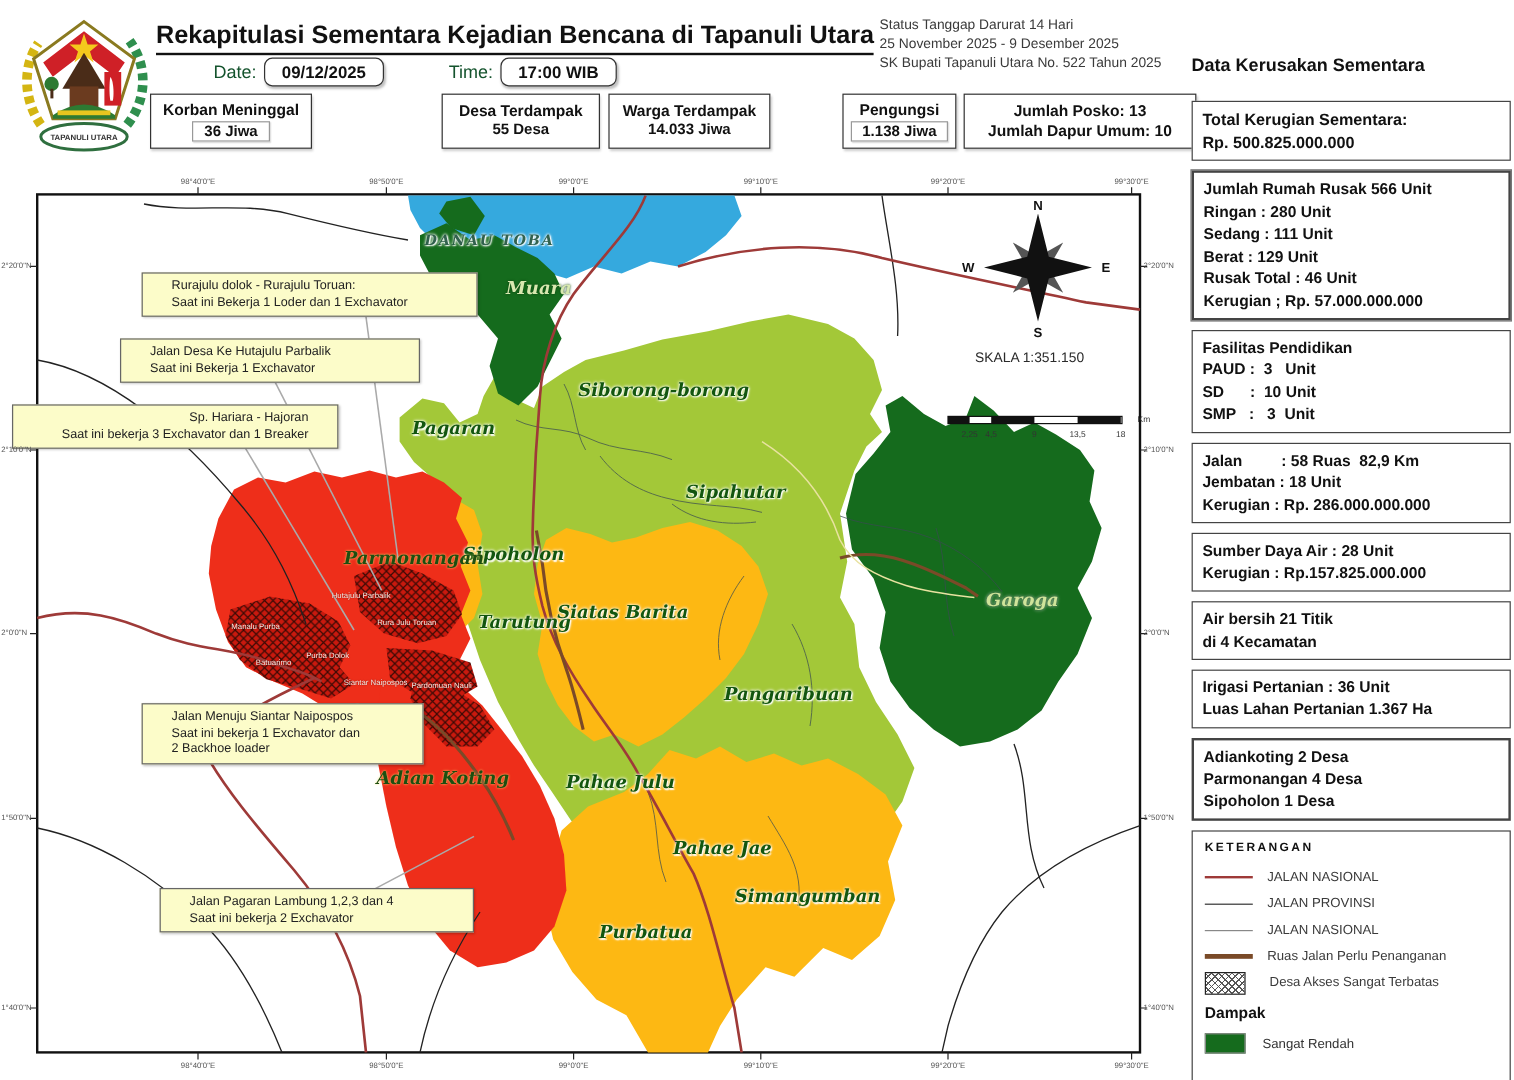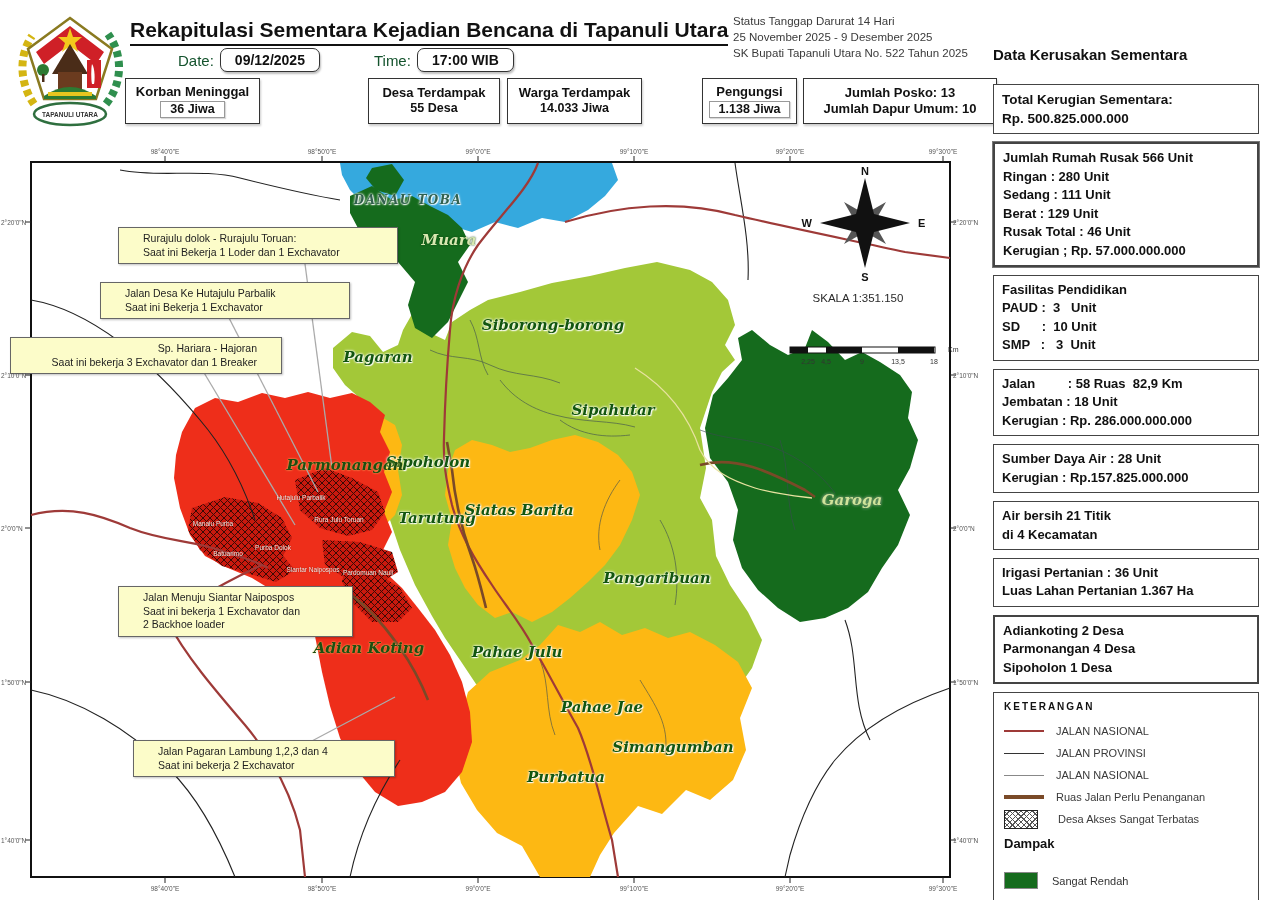--- a/index.html
+++ b/index.html
@@ -31,21 +31,21 @@
   
   .legend{border:1.3px solid #444;background:#fff;padding:8px 10px 6px;font-size:11px;}
   .legend .ltitle{font-size:10px;font-weight:bold;letter-spacing:2px;margin-bottom:8px;}
   .lrow{display:flex;align-items:center;height:22px;color:#3a3a3a;}
   .lswatch{width:40px;margin-right:12px;flex:0 0 40px;}
   .lswatch .line{display:block;}
   .hatchbox{width:32px;height:17px;margin-right:20px;border:1.2px solid #222;flex:0 0 32px;
     background:
       repeating-linear-gradient(45deg,transparent 0 3px,#555 3px 4px),
       repeating-linear-gradient(-45deg,transparent 0 3px,#555 3px 4px),#fff;}
-  .dampak{font-size:13px;font-weight:bold;margin:6px 0 19px;}
+  .dampak{font-size:13px;font-weight:bold;margin:6px 0 8px;}
   .crow{display:flex;align-items:center;height:21px;color:#333;}
   .cswatch{width:32px;height:15px;border:1px solid #888;margin-right:14px;flex:0 0 32px;}
   
   .map-svg{position:absolute;left:0;top:0;}
   .rlabel{position:absolute;transform:translate(-50%,-50%);font-family:"DejaVu Serif",serif;
           font-style:italic;font-weight:bold;font-size:15px;color:#13560f;white-space:nowrap;
           text-shadow:0 0 2px #fff,0 0 3px #fff,1px 1px 1px rgba(255,255,255,.9);}
   .lake-label{font-size:12px;letter-spacing:1.5px;color:rgba(15,70,48,.85);}
   .vlabel{position:absolute;transform:translate(-50%,-50%);font-size:6.5px;color:#fbe9e2;
           white-space:nowrap;text-shadow:0 0 1px rgba(90,10,5,.9);}
@@ -306,21 +306,21 @@
   <div class="rlabel" style="left:378px;top:357px;">Pagaran</div>
   <div class="rlabel" style="left:613px;top:410px;">Sipahutar</div>
   <div class="rlabel" style="left:428px;top:462px;">Sipoholon</div>
   <div class="rlabel" style="left:437px;top:518px;">Tarutung</div>
   <div class="rlabel" style="left:519px;top:510px;">Siatas Barita</div>
   <div class="rlabel" style="left:657px;top:578px;">Pangaribuan</div>
   <div class="rlabel" style="left:852px;top:500px;color:#cfe49a;text-shadow:0 0 2px #0a3a0c,0 0 3px #fff;">Garoga</div>
   <div class="rlabel" style="left:369px;top:648px;color:#1d4e10;text-shadow:0 0 2px #f7e27a;">Adian Koting</div>
   <div class="rlabel" style="left:517px;top:652px;">Pahae Julu</div>
   <div class="rlabel" style="left:602px;top:707px;">Pahae Jae</div>
-  <div class="rlabel" style="left:566px;top:777px;">Purbatua</div>
+  <div class="rlabel" style="left:538px;top:777px;">Purbatua</div>
   <div class="rlabel" style="left:673px;top:747px;">Simangumban</div>
   <div class="rlabel" style="left:304px;top:465px;color:#1d4e10;text-shadow:0 0 2px #f7e27a;margin-left:41px;">Parmonangan</div>
 
   <div class="vlabel" style="left:213px;top:523px;">Manalu Purba</div>
   <div class="vlabel" style="left:228px;top:553px;">Batuarimo</div>
   <div class="vlabel" style="left:273px;top:547px;">Purba Dolok</div>
   <div class="vlabel" style="left:301px;top:497px;">Hutajulu Parbalik</div>
   <div class="vlabel" style="left:339px;top:519px;">Rura Julu Toruan</div>
   <div class="vlabel" style="left:313px;top:569px;">Siantar Naipospos</div>
   <div class="vlabel" style="left:368px;top:572px;">Pardomuan Nauli</div>

